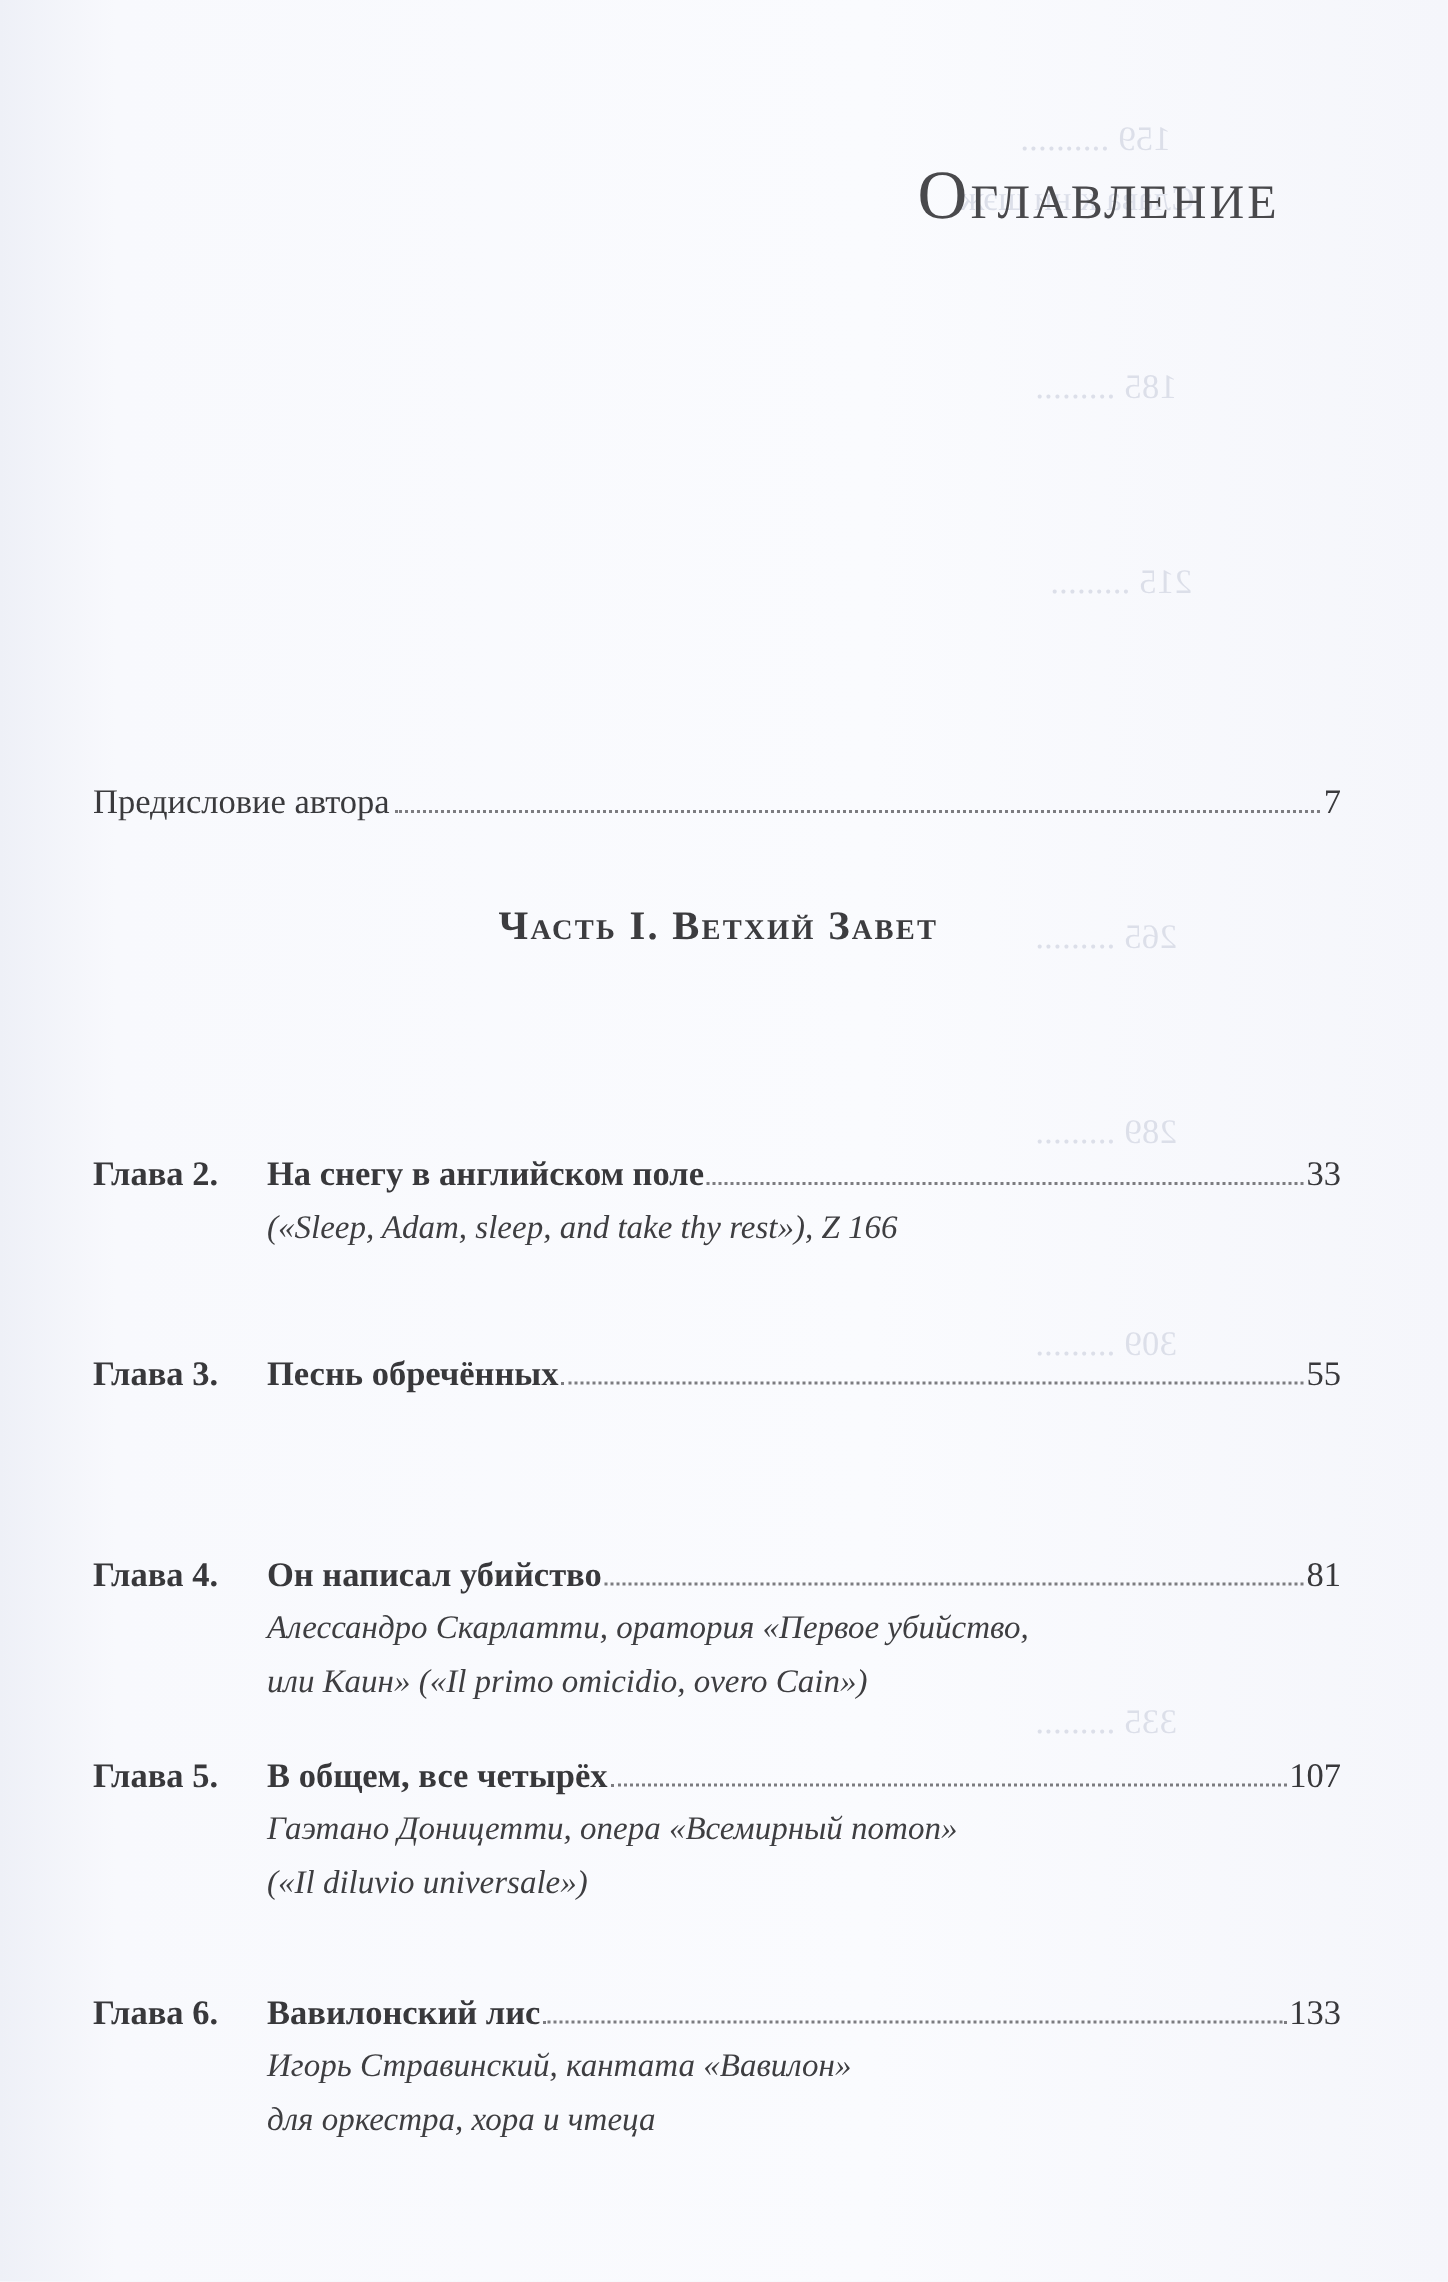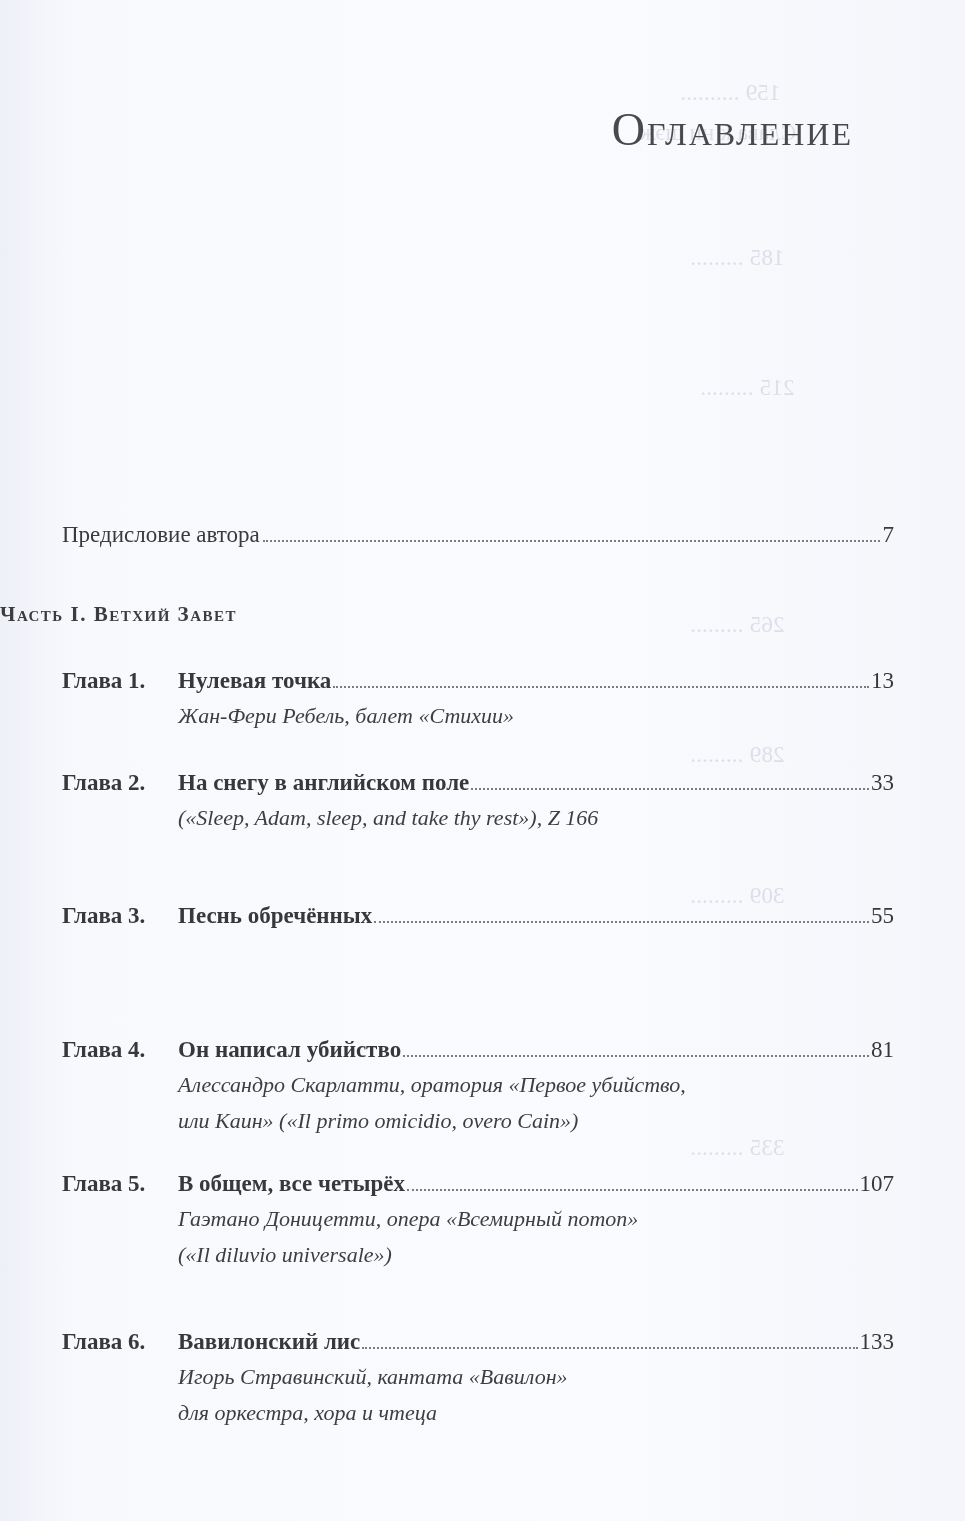--- a/index.html
+++ b/index.html
@@ -59,22 +59,22 @@
       height: 0;
     }
     .toc-row .page-num {
       font-size: 23px;
     }
     .part-title {
       position: absolute;
       top: 602px;
       left: 0;
       width: 958px;
-      text-align: left;
-      font-size: 21px;
+      text-align: center;
+      font-size: 27px;
       font-weight: bold;
       font-variant: small-caps;
       letter-spacing: 1.5px;
       color: #3c3c3f;
     }
     .chapter {
       position: absolute;
       left: 62px;
       width: 832px;
     }
@@ -128,29 +128,20 @@
   <h1 class="title">Оглавление</h1>
 
   <div class="toc-row" style="top:522px;">
     <span style="font-weight:normal;">Предисловие автора</span>
     <span class="leader"></span>
     <span class="page-num">7</span>
   </div>
 
   <div class="part-title">Часть I. Ветхий Завет</div>
 
-  <div class="chapter" style="top:668px;">
-    <div class="head">
-      <span class="label">Глава 1.</span>
-      <span class="name">Нулевая точка</span>
-      <span class="leader"></span>
-      <span class="page-num">13</span>
-    </div>
-    <div class="sub">Жан-Фери Ребель, балет «Стихии»</div>
-  </div>
 
   <div class="chapter" style="top:770px;">
     <div class="head">
       <span class="label">Глава 2.</span>
       <span class="name">На снегу в английском поле</span>
       <span class="leader"></span>
       <span class="page-num">33</span>
     </div>
     <div class="sub">
       <div>(«Sleep, Adam, sleep, and take thy rest»), Z 166</div>

